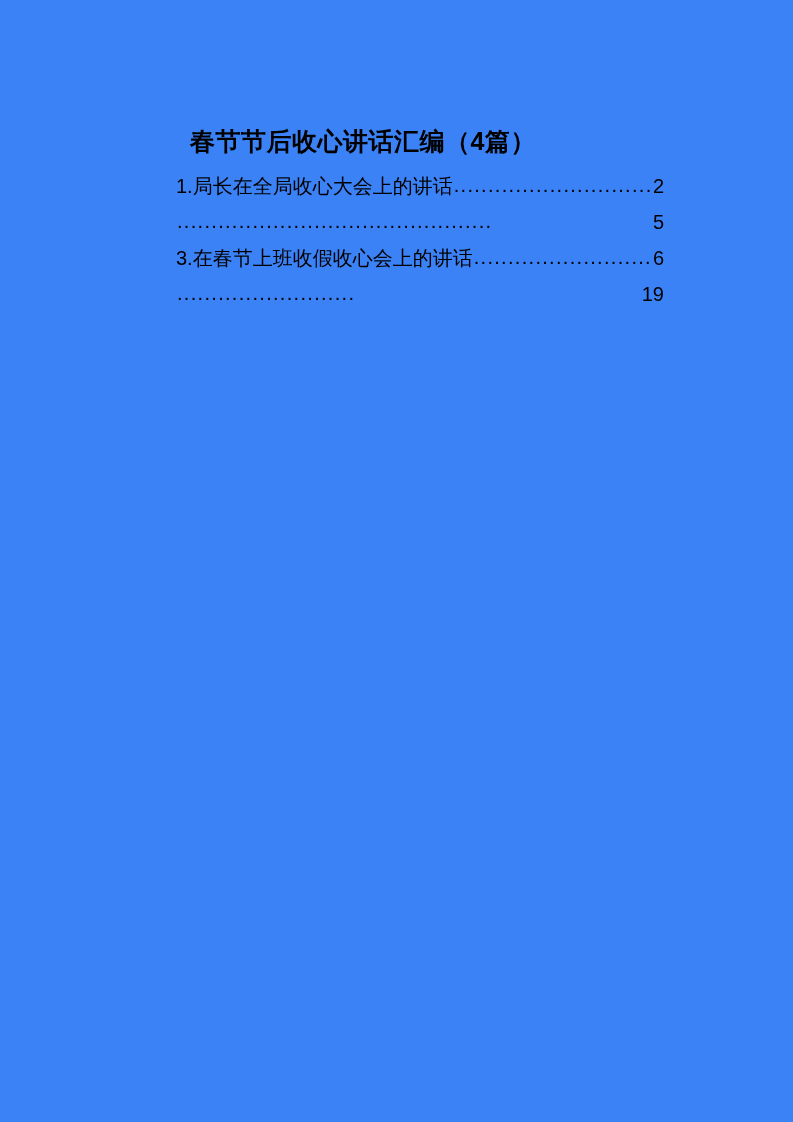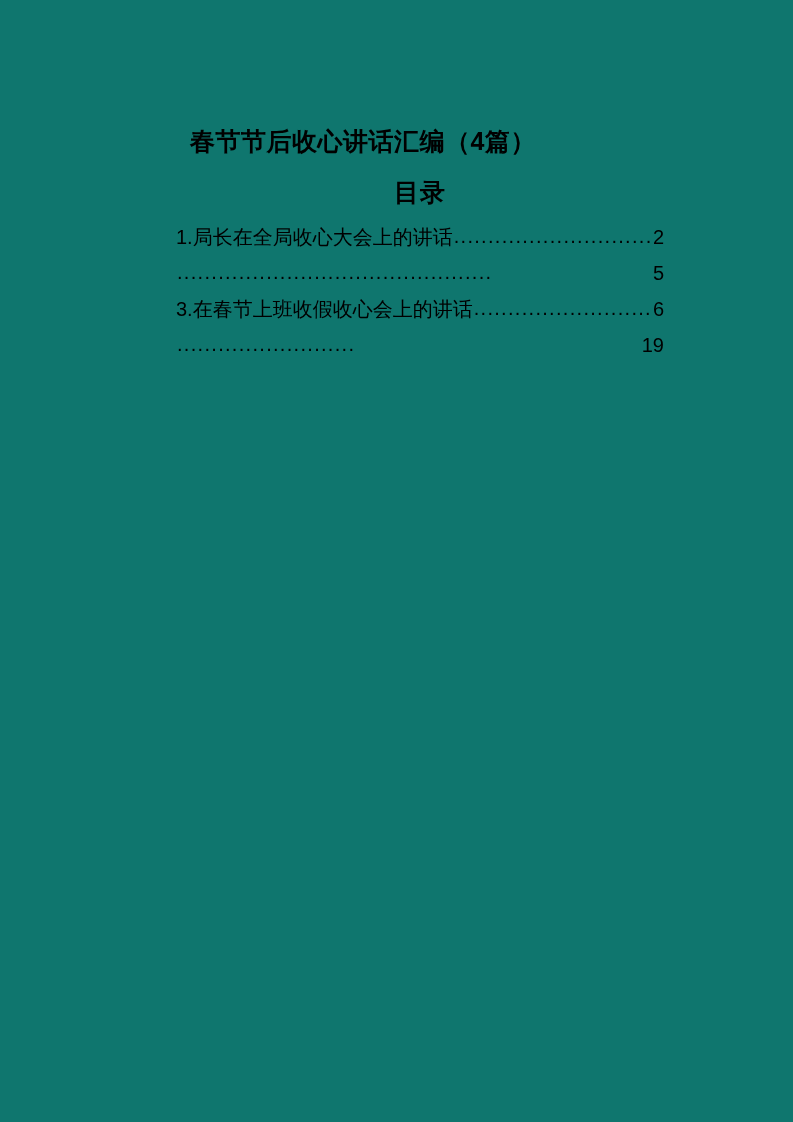--- a/index.html
+++ b/index.html
@@ -13,21 +13,21 @@
     font-family: "Liberation Sans", sans-serif;
     color: #000000;
     position: relative;
   }
   .page {
     position: absolute;
     left: 0;
     top: 0;
     width: 793px;
     height: 1122px;
-    background: #0f766e;
+    background: #3b82f6;
     overflow: hidden;
   }
   .content {
     position: absolute;
     left: 160px;
     top: 125px;
     width: 520px;
   }
   .doc-title {
     font-size: 25px;
@@ -78,21 +78,20 @@
   }
 </style>
 </head>
 <body>
 
 <div class="page">
   <div class="content">
 
     <h1 class="doc-title">春节节后收心讲话汇编（4篇）</h1>
 
-    <h2 class="toc-heading">目录</h2>
 
     <ul class="toc-list">
 
       <li class="toc-entry">
         <span class="toc-text">1.局长在全局收心大会上的讲话</span>
         <span class="toc-dots">..........................................</span>
         <span class="toc-page">2</span>
       </li>
 
       <li class="toc-entry">

